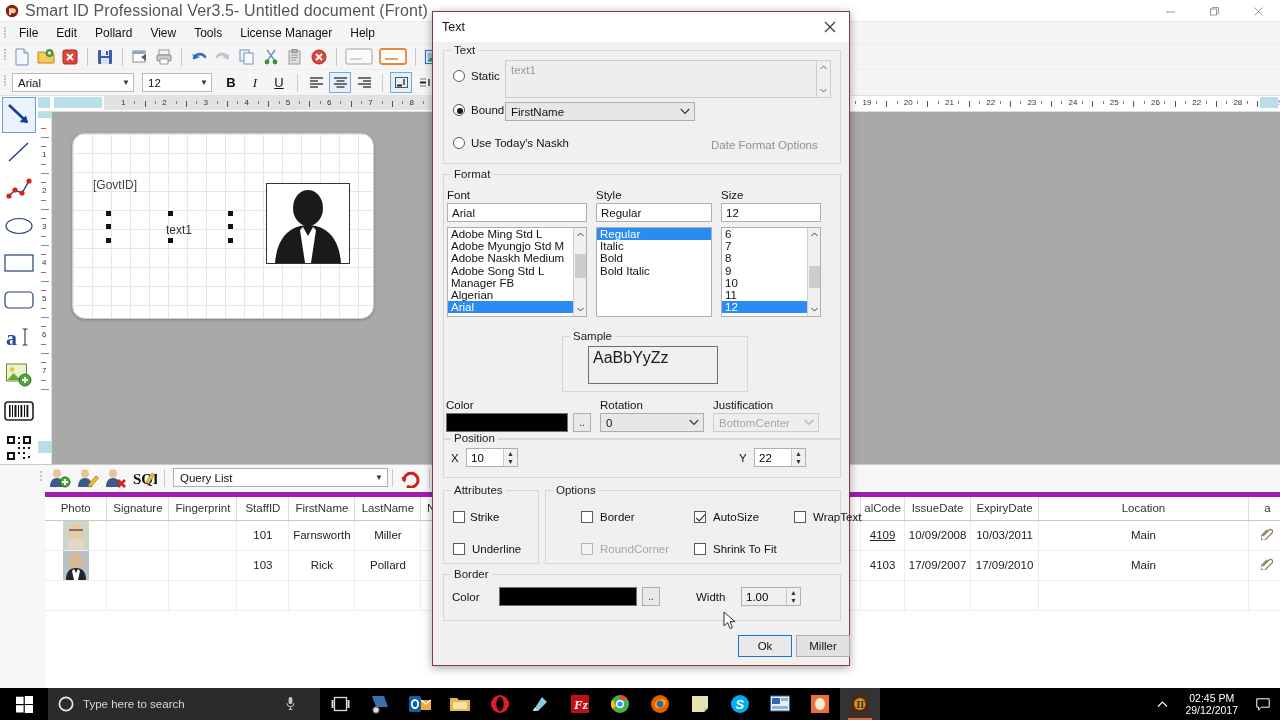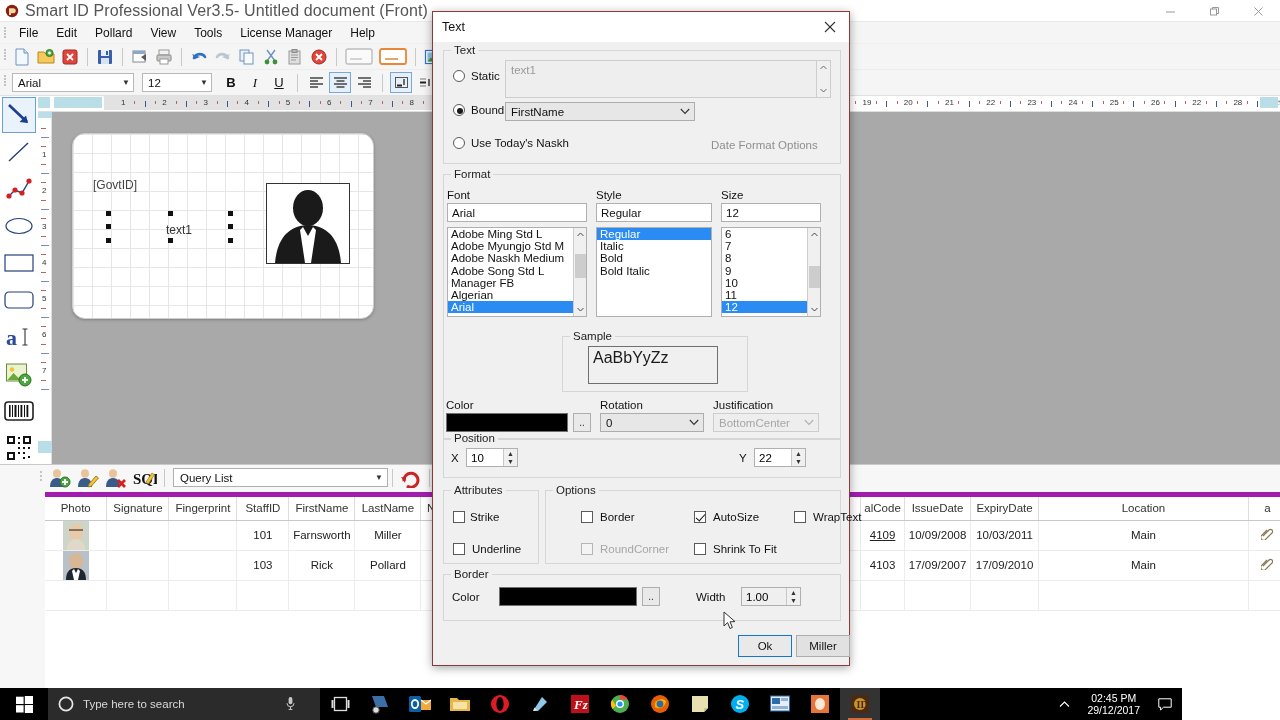--- a/index.html
+++ b/index.html
@@ -224,21 +224,21 @@
   .dotbtn { background: #e9e9e9; border: 1px solid #aeaeae; display: flex;
             align-items: center; justify-content: center; font-size: 10px; color: #333; }
   .dlgbtn {
     background: #e1e1e1; border: 1px solid #adadad; display: flex;
     align-items: center; justify-content: center; font-size: 11.5px; color: #111;
   }
   .dlgbtn.def { border: 1.5px solid #1277d4; background: #e9e9e9; }
 
   
   #taskbar {
-    position: absolute; left: 0; top: 688px; width: 1182px; height: 32px;
+    position: absolute; left: 0; top: 688px; width: 1280px; height: 32px;
     background: #000000; display: flex; align-items: flex-end;
   }
   #startbtn { width: 48px; height: 32px; display: flex; align-items: center; justify-content: center; }
   #searchbox {
     width: 272px; height: 32px; background: #2b2b2b; display: flex; align-items: center;
     padding-left: 10px; color: #d8d8d8; font-size: 11.5px;
   }
   #searchbox .searchtext { margin-left: 9px; }
   .tbapp { width: 40px; height: 32px; display: flex; align-items: center;
            justify-content: center; position: relative; }

